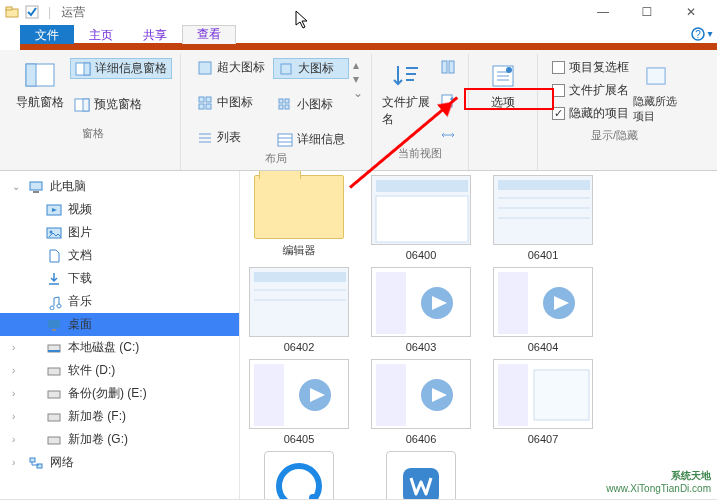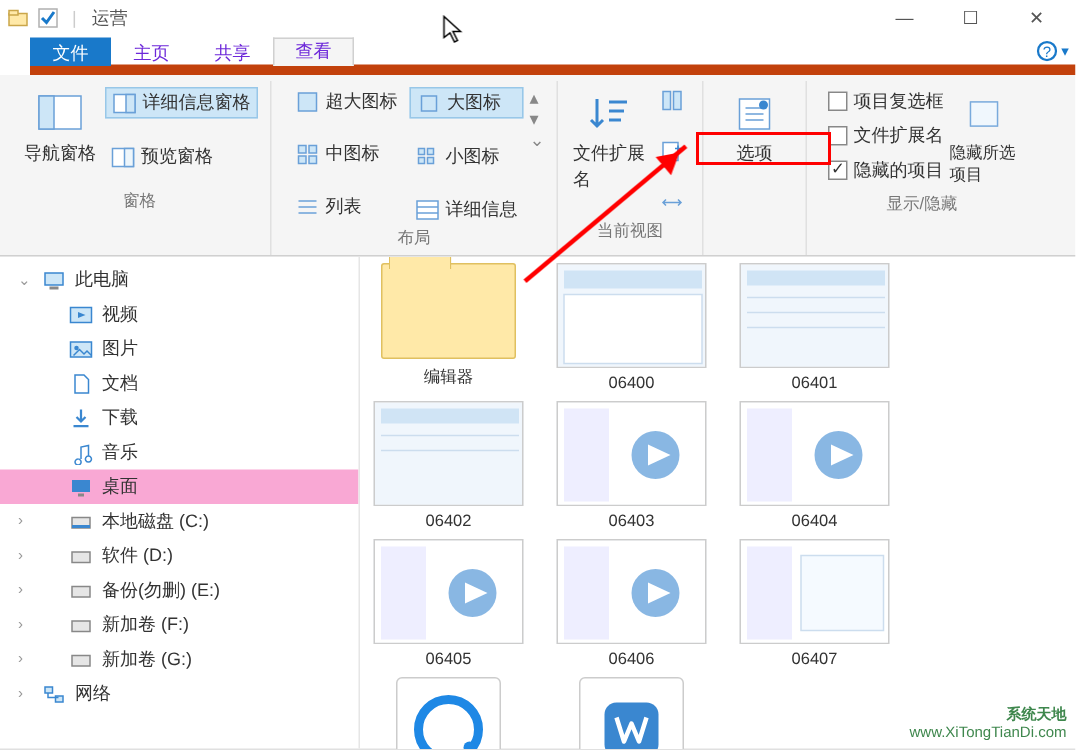--- a/index.html
+++ b/index.html
@@ -32,21 +32,21 @@
 .row-btn { display: flex; align-items: center; gap: 4px; padding: 1px 4px; }
 .row-btn.selected { background:#cde6f7; border:1px solid #98c7e8;}
 .check-row { display:flex; align-items:center; gap:4px; padding:1px 2px;}
 .cb { width:13px; height:13px; border:1px solid #888; background:#fff; display:inline-flex; align-items:center; justify-content:center;}
 .cb.checked::after { content:"✓"; font-size:11px; line-height:11px;}
 
 
 .body { display: flex; height: calc(500px - 24px - 26px - 100px - 22px); }
 .nav { width: 240px; border-right: 1px solid #e6e6e6; overflow: auto; padding-top:4px;}
 .nav-item { display: flex; align-items: center; gap: 6px; padding: 3px 6px 3px 28px; position: relative; }
-.nav-item.selected { background: #f9a8d4; }
+.nav-item.selected { background: #3b82f6; }
 .nav-item .caret { position:absolute; left:12px; color:#999; font-size:10px;}
 .content { flex: 1; overflow: auto; padding: 4px; display: flex; flex-wrap: wrap; align-content: flex-start; gap: 6px 12px; position: relative; }
 .item { width: 110px; display: flex; flex-direction: column; align-items: center; }
 .thumb { width: 100px; height: 70px; border: 1px solid #ccc; background: #fafcff; position: relative; overflow: hidden; }
 .item .name { font-size: 11px; margin-top: 4px; text-align: center; }
 .folder-thumb { width:90px; height:64px; background:#ffe9a8; border:1px solid #e0c060; border-radius:2px; position:relative;}
 .folder-thumb::before { content:""; position:absolute; top:-8px; left:4px; width:40px; height:10px; background:#ffe9a8; border:1px solid #e0c060; border-bottom:none; border-radius:2px 2px 0 0;}
 .doc-thumb { width:70px; height:70px; border:1px solid #ccc; border-radius:4px; background:#fff; display:flex; align-items:center; justify-content:center;}
 
 

